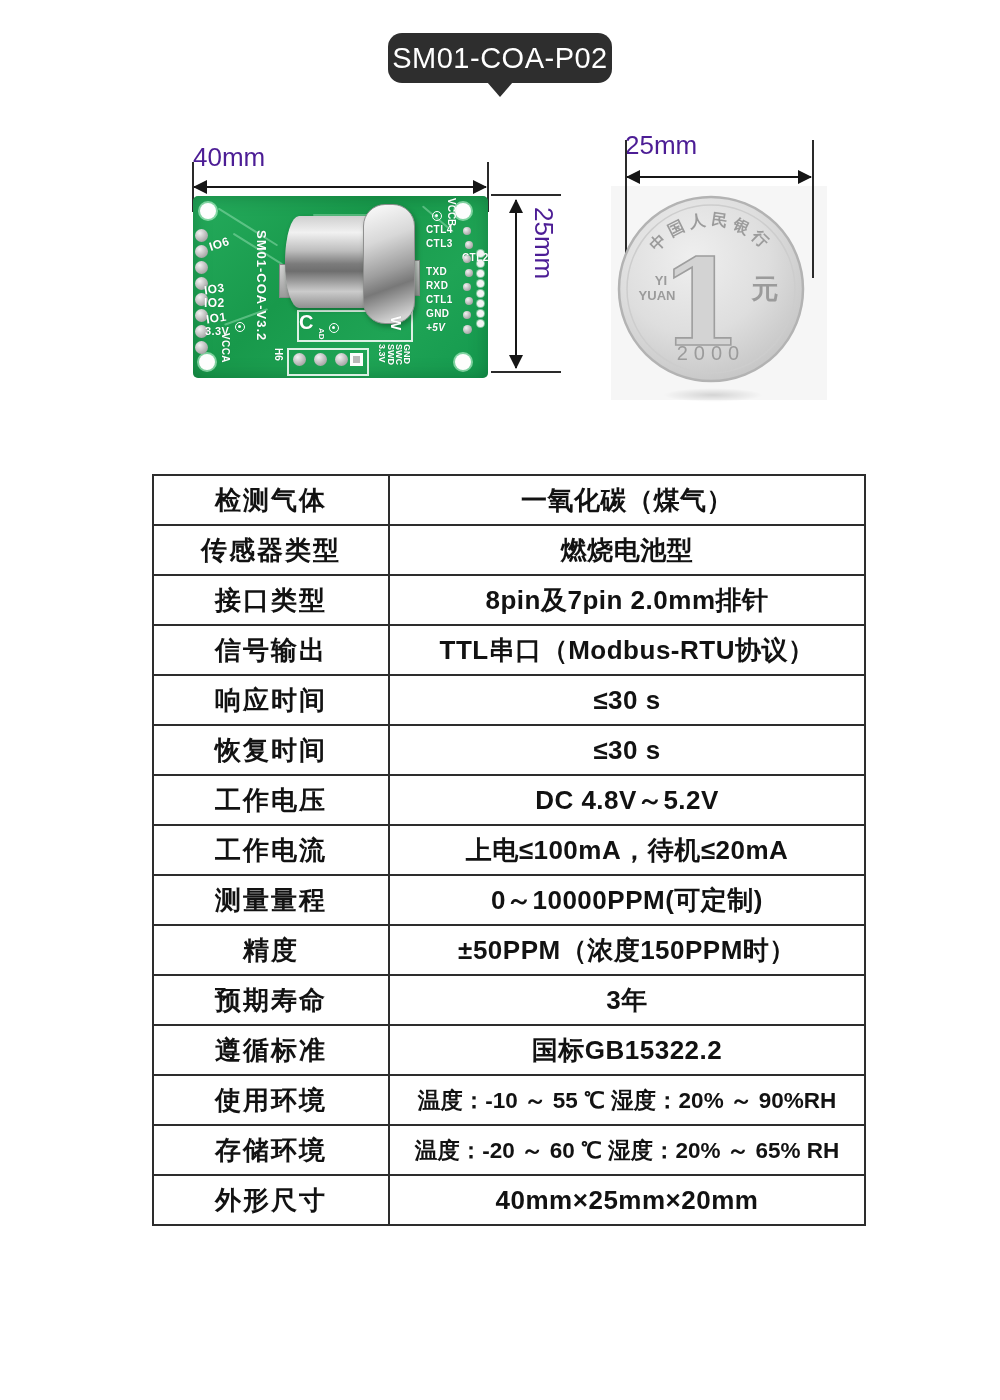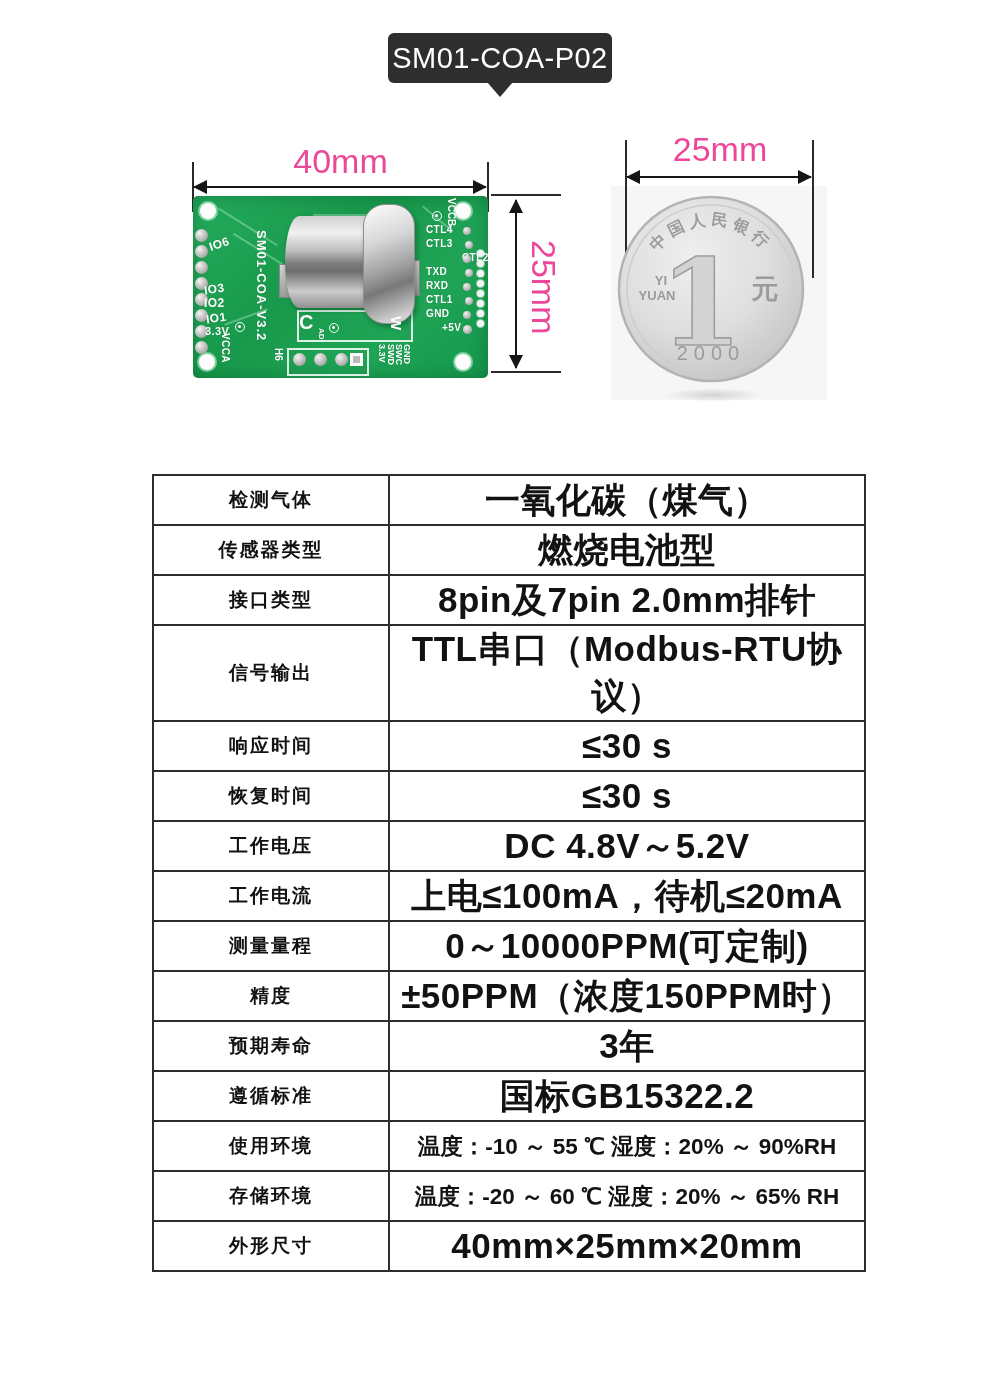--- a/index.html
+++ b/index.html
@@ -1,40 +1,40 @@
 <!DOCTYPE html>
 <html><head>
 <meta charset="utf-8">
 <style>
   html,body{margin:0;padding:0;background:#ffffff;}
   .stage{position:relative;width:1000px;height:1400px;background:#fff;overflow:hidden;
          font-family:"Liberation Sans",sans-serif;color:#111;}
 
   
   .badge{position:absolute;left:388px;top:33px;width:224px;height:50px;background:#2e2e2e;
-         border-radius:6px;display:flex;align-items:center;justify-content:center;}
+         border-radius:14px;display:flex;align-items:center;justify-content:center;}
   .badge span{color:#fff;font-size:29px;font-weight:500;letter-spacing:.5px;}
   .badge-pointer{position:absolute;left:487px;top:82px;width:0;height:0;
          border-left:13px solid transparent;border-right:13px solid transparent;
          border-top:15px solid #2e2e2e;}
 
   
   .hline{position:absolute;height:2px;background:#161616;}
   .hline::before{content:"";position:absolute;left:-1px;top:-6px;width:0;height:0;
          border:7px solid transparent;border-left:0;border-right:14px solid #161616;}
   .hline::after{content:"";position:absolute;right:-1px;top:-6px;width:0;height:0;
          border:7px solid transparent;border-right:0;border-left:14px solid #161616;}
   .vline{position:absolute;width:2px;background:#161616;}
   .vline::before{content:"";position:absolute;top:-1px;left:-6px;width:0;height:0;
          border:7px solid transparent;border-top:0;border-bottom:14px solid #161616;}
   .vline::after{content:"";position:absolute;bottom:-1px;left:-6px;width:0;height:0;
          border:7px solid transparent;border-bottom:0;border-top:14px solid #161616;}
   .tick-v{position:absolute;width:1.5px;background:#2a2a2a;}
   .tick-h{position:absolute;height:1.5px;background:#2a2a2a;}
-  .dim-label{position:absolute;font-size:34px;color:#ec4899;text-align:center;}
+  .dim-label{position:absolute;font-size:26px;color:#4c1d95;text-align:left;}
   .vtext{writing-mode:vertical-rl;text-orientation:mixed;}
 
   
   .board{position:absolute;left:193px;top:196px;width:295px;height:182px;border-radius:5px;
          background:linear-gradient(135deg,#25ab5c 0%,#18994b 40%,#1fa455 70%,#14994e 100%);
          box-shadow:inset 0 0 18px rgba(0,60,25,.35);}
   .hole{position:absolute;width:16px;height:16px;border-radius:50%;background:#fdfdfd;
         box-shadow:0 0 0 2px rgba(210,255,225,.55);}
   .trace{position:absolute;background:rgba(190,245,210,.38);height:1.5px;border-radius:1px;}
   .padc{position:absolute;border-radius:50%;
@@ -63,22 +63,22 @@
 
   
   .coin-backdrop{position:absolute;left:611px;top:186px;width:216px;height:214px;background:#f6f6f6;}
   .coin-shadow{position:absolute;left:663px;top:388px;width:100px;height:14px;border-radius:50%;
         background:radial-gradient(ellipse at center,rgba(0,0,0,.14),rgba(0,0,0,0) 70%);}
 
   
   .spec-table{position:absolute;left:152px;top:474px;border-collapse:collapse;table-layout:fixed;}
   .spec-table td{border:2px solid #2d2d2d;height:48px;vertical-align:middle;
         font-weight:600;color:#121212;padding:0 6px;}
-  .spec-table td.lab{width:222px;text-align:center;font-size:19px;letter-spacing:2px;}
-  .spec-table td.val{width:462px;text-align:center;font-size:35px;letter-spacing:.5px;}
+  .spec-table td.lab{width:222px;text-align:center;font-size:26px;letter-spacing:2px;}
+  .spec-table td.val{width:462px;text-align:center;font-size:26px;letter-spacing:.5px;}
   .spec-table tr.small td.val{font-size:22.5px;letter-spacing:0;}
 </style>
 </head>
 <body>
 
 <div class="stage">
 
   <div class="badge">
     <span>SM01-COA-P02</span>
   </div>
@@ -140,21 +140,21 @@
     <span class="silk vtext" style="left:253px;top:2px;height:34px;font-size:10px;">VCCB</span>
     <div class="pad-ring" style="left:239px;top:15px;"></div>
 
     <span class="silk pinlab" style="left:233px;top:29px;">CTL4</span>
     <span class="silk pinlab" style="left:233px;top:43px;">CTL3</span>
     <span class="silk pinlab" style="left:233px;top:57px;margin-left:36px;">CTL2</span>
     <span class="silk pinlab" style="left:233px;top:71px;">TXD</span>
     <span class="silk pinlab" style="left:233px;top:85px;">RXD</span>
     <span class="silk pinlab" style="left:233px;top:99px;">CTL1</span>
     <span class="silk pinlab" style="left:233px;top:113px;">GND</span>
-    <span class="silk pinlab" style="left:249px;top:127px;">+5V</span>
+    <span class="silk pinlab" style="left:233px;top:127px;font-style:italic;">+5V</span>
 
     <div class="padc" style="left:270px;top:31px;width:8px;height:8px;"></div>
     <div class="padc" style="left:272px;top:45px;width:8px;height:8px;"></div>
     <div class="padc" style="left:270px;top:59px;width:8px;height:8px;"></div>
     <div class="padc" style="left:272px;top:73px;width:8px;height:8px;"></div>
     <div class="padc" style="left:270px;top:87px;width:8px;height:8px;"></div>
     <div class="padc" style="left:272px;top:101px;width:8px;height:8px;"></div>
     <div class="padc" style="left:270px;top:115px;width:8px;height:8px;"></div>
     <div class="padc" style="left:270px;top:129px;width:9px;height:9px;"></div>
 

